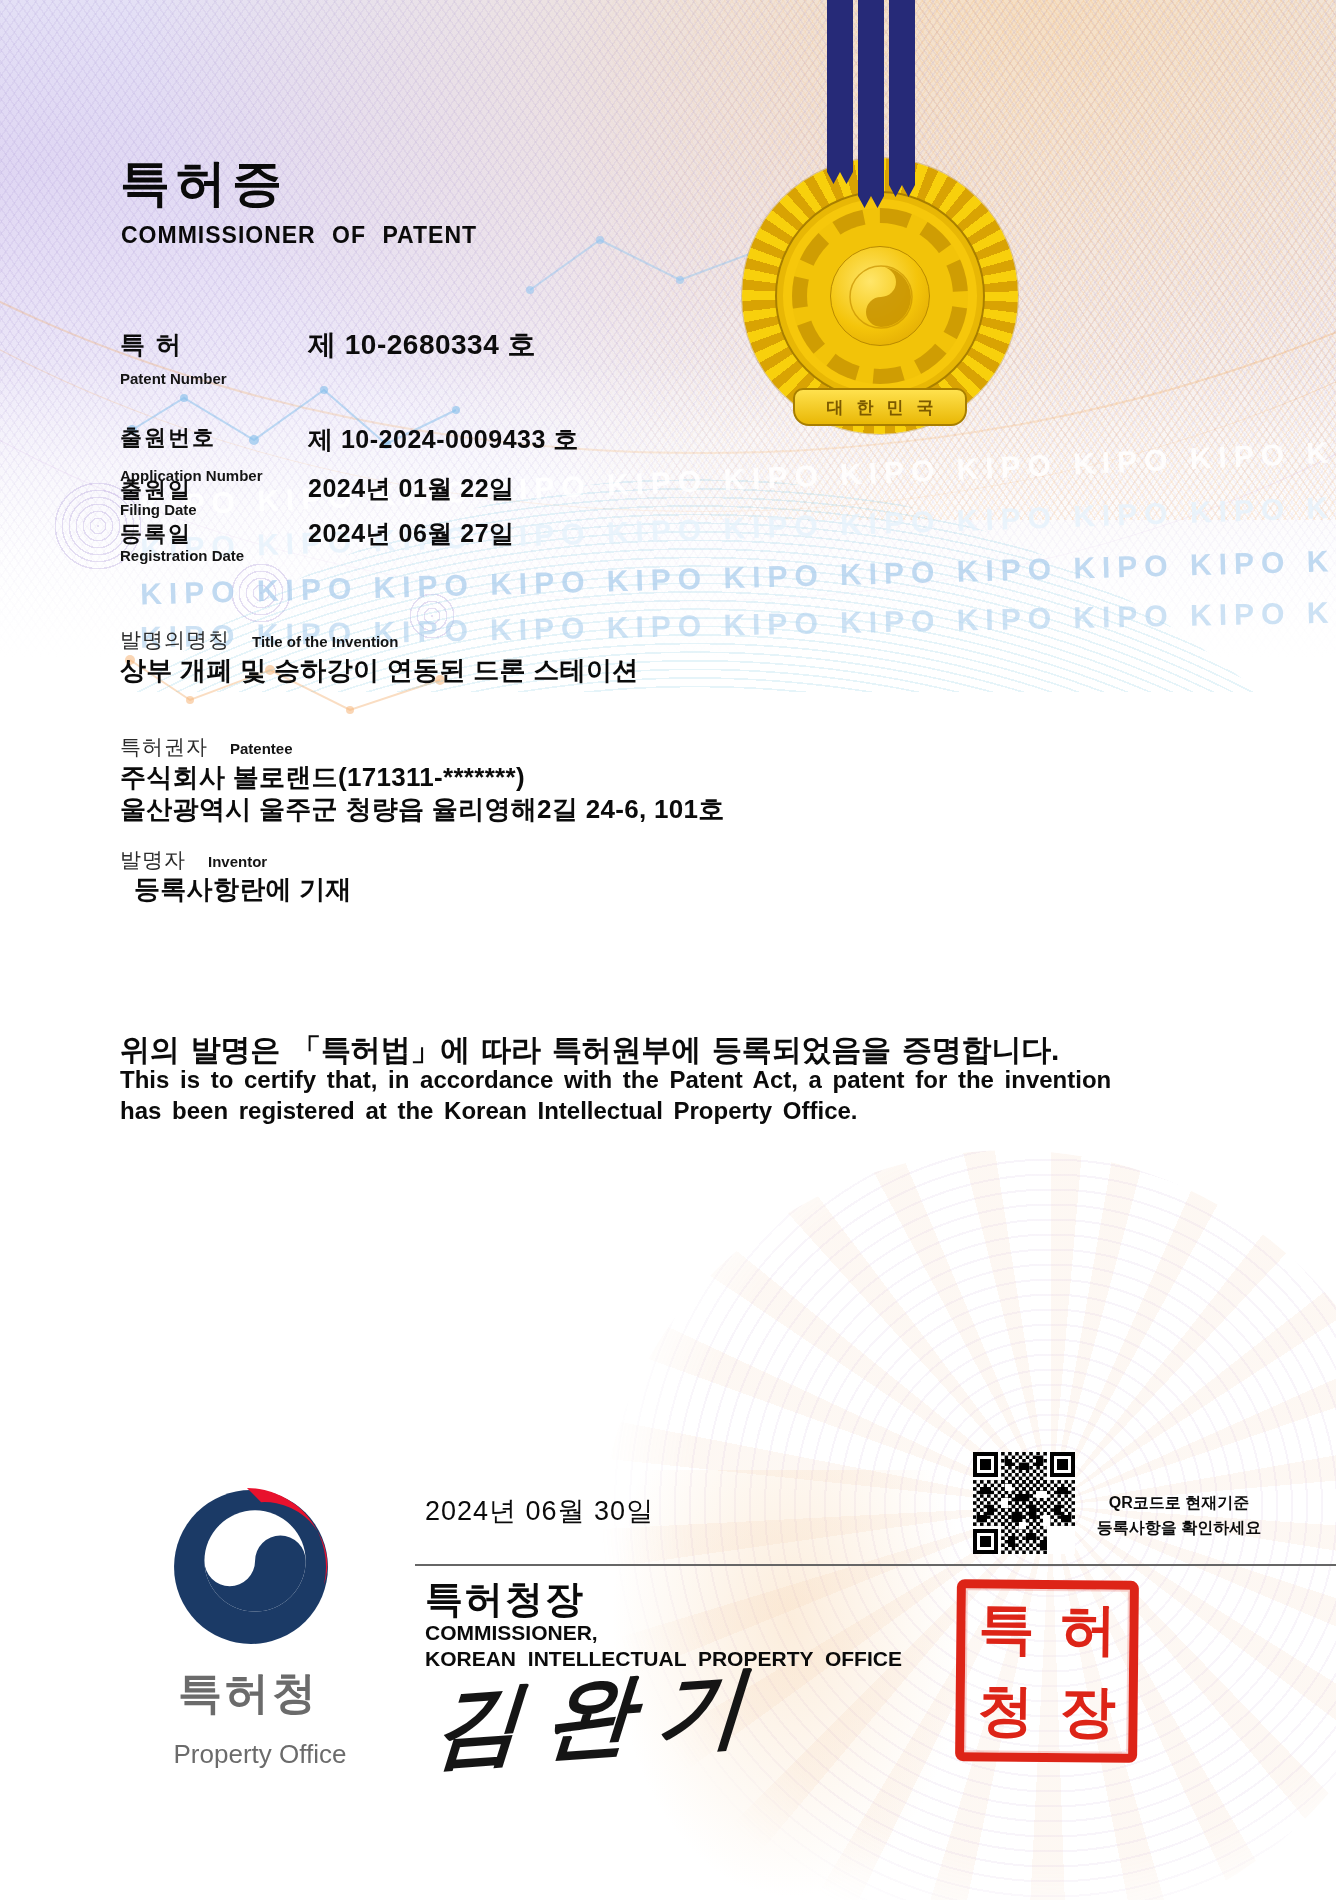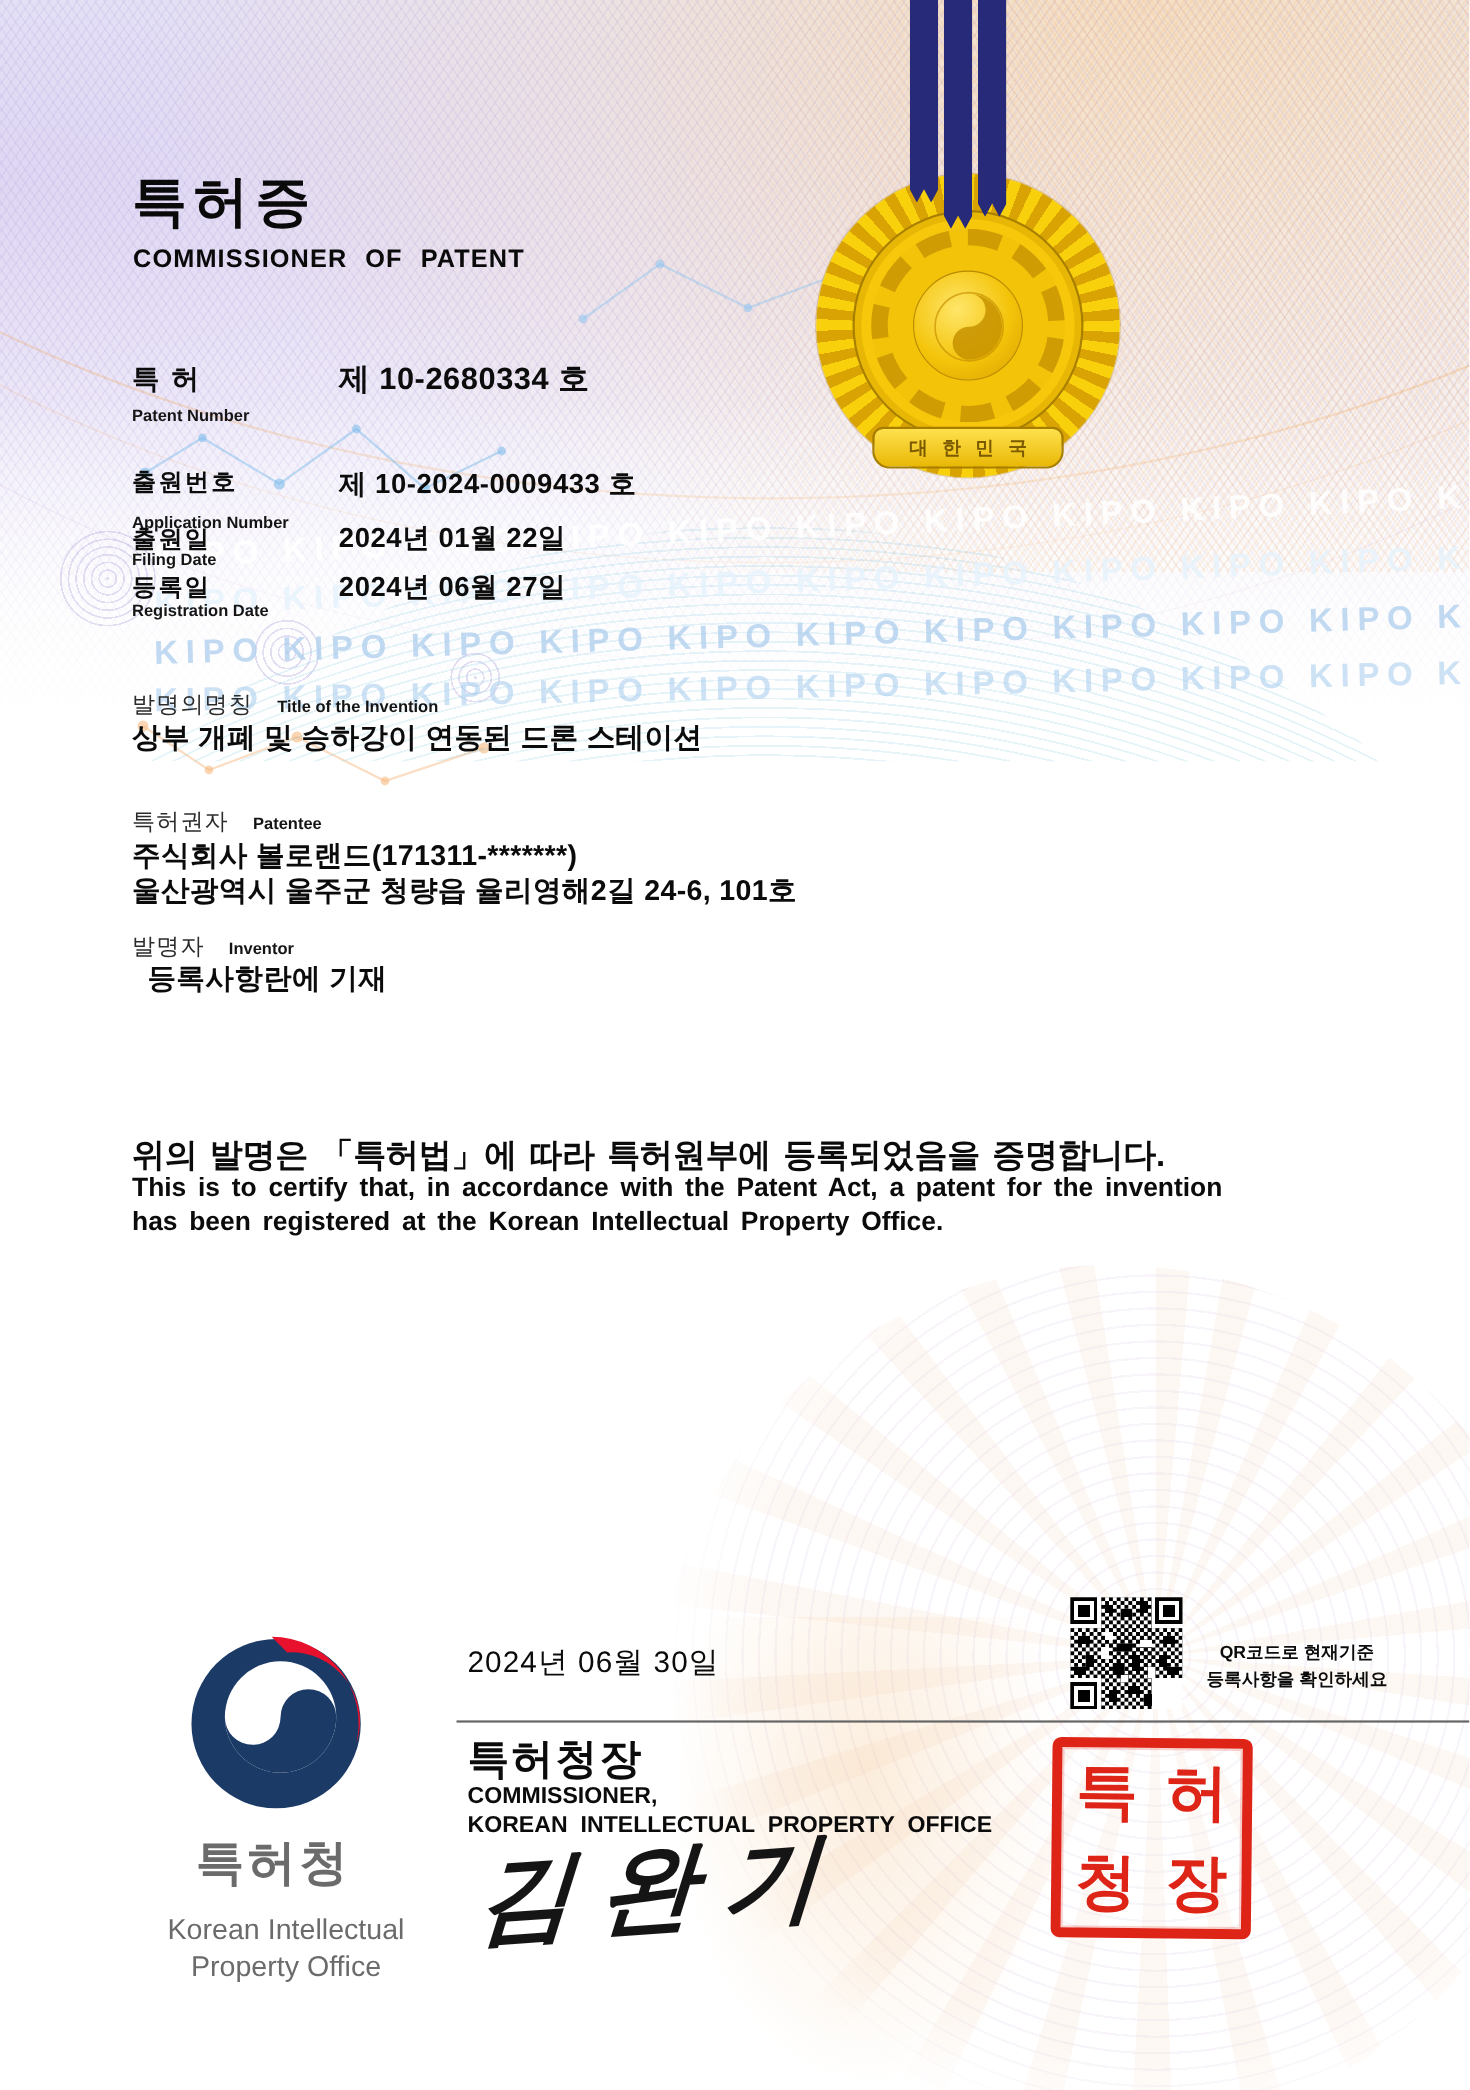--- a/index.html
+++ b/index.html
@@ -306,17 +306,16 @@
   </div>
 
   <svg class="abs logo" width="162" height="162" viewBox="0 0 160 160">
     <circle cx="80" cy="80" r="76" fill="#1b3a66"></circle>
     <circle cx="84" cy="74" r="50" fill="#fff"></circle>
     <path d="M34 74 a50 50 0 0 0 100 0 a25 25 0 0 0 -50 0 a25 25 0 0 1 -50 0 Z" fill="#1b3a66"></path>
     <path d="M76 2 a78 78 0 0 1 76 96 a62 62 0 0 0 -62 -82 Z" fill="#e8112d"></path>
   </svg>
   <div class="abs logo-ko">특허청</div>
   <div class="abs logo-en">
-    <div>Korean Intellectual</div>
     <div>Property Office</div>
   </div>
 
 </div>
 
 </body></html>

